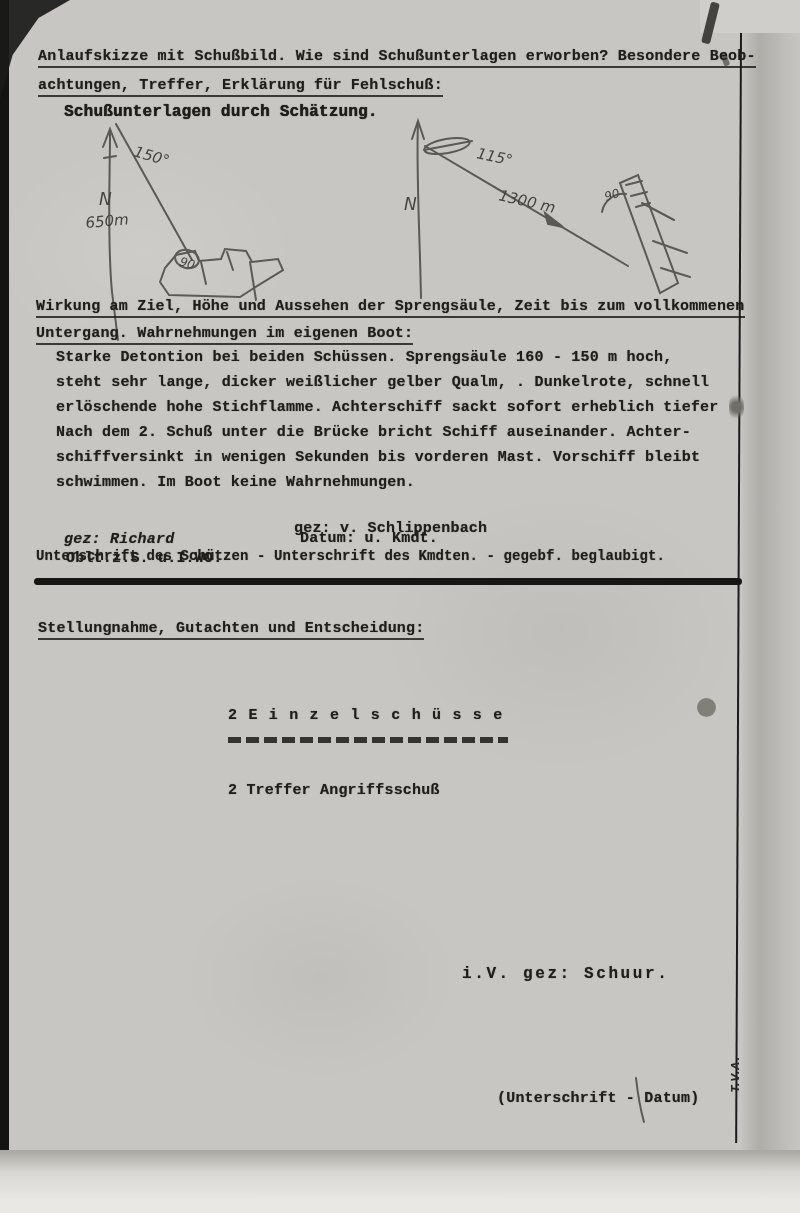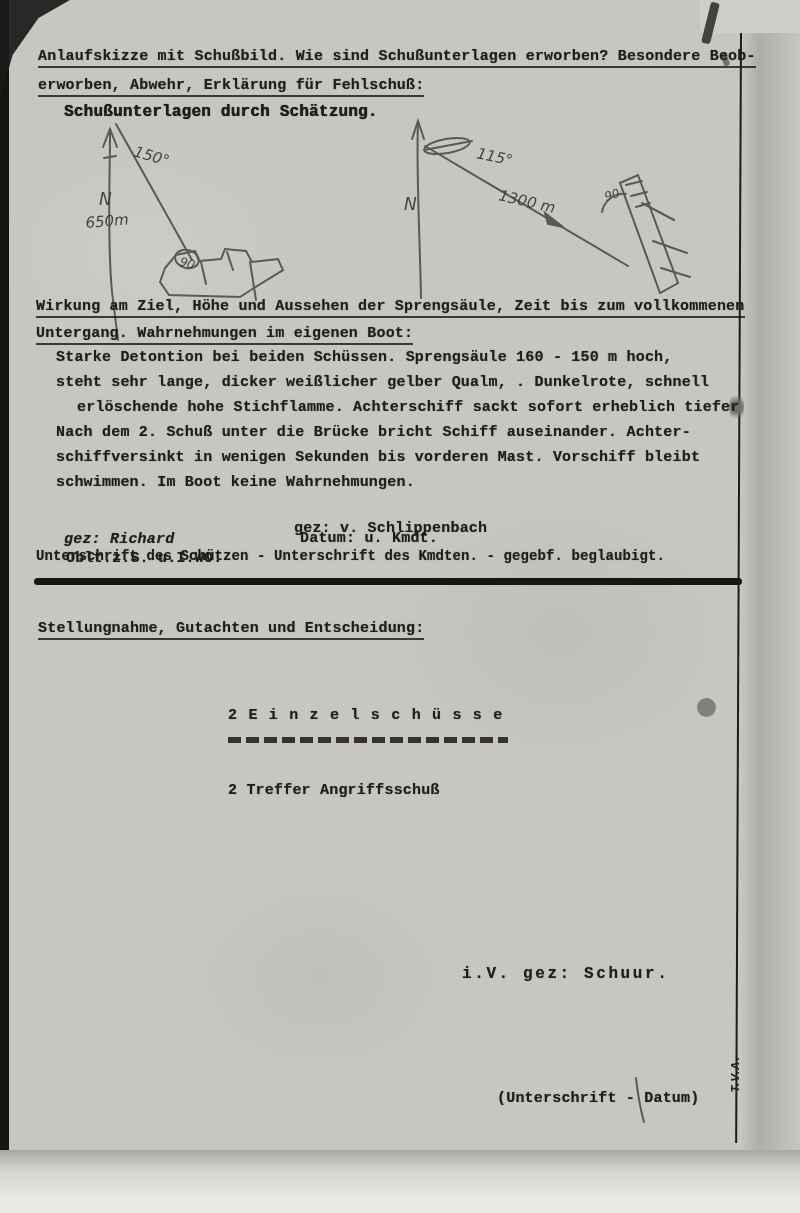--- a/index.html
+++ b/index.html
@@ -56,21 +56,21 @@
   <div class="tear1"></div>
   <div class="tear2"></div>
   <div class="edge-line"></div>
   <div class="scan-left"></div>
   <div class="corner-tl"></div>
   <div class="punch-hole"></div>
   <div class="smudge"></div>
   <div class="below-page"></div>
 
   <div class="tw" style="left:38px;top:44px;"><span class="u">Anlaufskizze mit Schußbild. Wie sind Schußunterlagen erworben? Besondere Beob-</span></div>
-  <div class="tw" style="left:38px;top:73px;"><span class="u">erworben, Abwehr, Erklärung für Fehlschuß:</span></div>
+  <div class="tw" style="left:38px;top:73px;"><span class="u">achtungen, Treffer, Erklärung für Fehlschuß:</span></div>
 
   <div class="tw heavy" style="left:64px;top:100px;">Schußunterlagen durch Schätzung.</div>
 
   <svg class="sketch-svg" width="800" height="1213" viewBox="0 0 800 1213">
     <g stroke="#44423d" stroke-width="2" fill="none" stroke-linecap="round" opacity="0.82">
       <path d="M110,133 C110,178 107,240 112,292 L118,340"></path>
       <path d="M103,147 L110,129 L117,147"></path>
       <path d="M104,158 L116,156"></path>
       <path d="M116,124 L192,260"></path>
       <path d="M160,282 L169,295 L240,297 L254,288 L283,270 L278,259 L252,262 L246,251 L225,249 L221,259 L199,261 L195,251 L176,255 L165,268 Z"></path>
@@ -104,21 +104,21 @@
       <text x="498" y="200" font-size="15" transform="rotate(13 498 200)">1300 m</text>
       <text x="606" y="201" font-size="12" transform="rotate(-18 606 201)">90</text>
     </g>
   </svg>
 
   <div class="tw" style="left:36px;top:294px;"><span class="u">Wirkung am Ziel, Höhe und Aussehen der Sprengsäule, Zeit bis zum vollkommenen</span></div>
   <div class="tw" style="left:36px;top:321px;"><span class="u">Untergang. Wahrnehmungen im eigenen Boot:</span></div>
 
   <div class="tw" style="left:56px;top:345px;">Starke Detontion bei beiden Schüssen. Sprengsäule 160 - 150 m hoch,</div>
   <div class="tw" style="left:56px;top:370px;">steht sehr lange, dicker weißlicher gelber Qualm, . Dunkelrote, schnell</div>
-  <div class="tw" style="left:56px;top:395px;margin-left:21px;">erlöschende hohe Stichflamme. Achterschiff sackt sofort erheblich tiefer</div>
+  <div class="tw" style="left:56px;top:395px;">erlöschende hohe Stichflamme. Achterschiff sackt sofort erheblich tiefer</div>
   <div class="tw" style="left:56px;top:420px;">Nach dem 2. Schuß unter die Brücke bricht Schiff auseinander. Achter-</div>
   <div class="tw" style="left:56px;top:445px;">schiffversinkt in wenigen Sekunden bis vorderen Mast. Vorschiff bleibt</div>
   <div class="tw" style="left:56px;top:470px;">schwimmen. Im Boot keine Wahrnehmungen.</div>
 
   <div class="tw" style="left:64px;top:527px;font-style:italic;">gez: Richard</div>
   <div class="tw" style="left:294px;top:516px;">gez: v. Schlippenbach</div>
   <div class="tw" style="left:300px;top:526px;">Datum: u. Kmdt.</div>
   <div class="tw" style="left:66px;top:546px;">Oblt.z.S. u.I.WO.</div>
   <div class="tw sig-caption" style="left:36px;top:544px;">Unterschrift des Schützen - Unterschrift des Kmdten. - gegebf. beglaubigt.</div>
 

